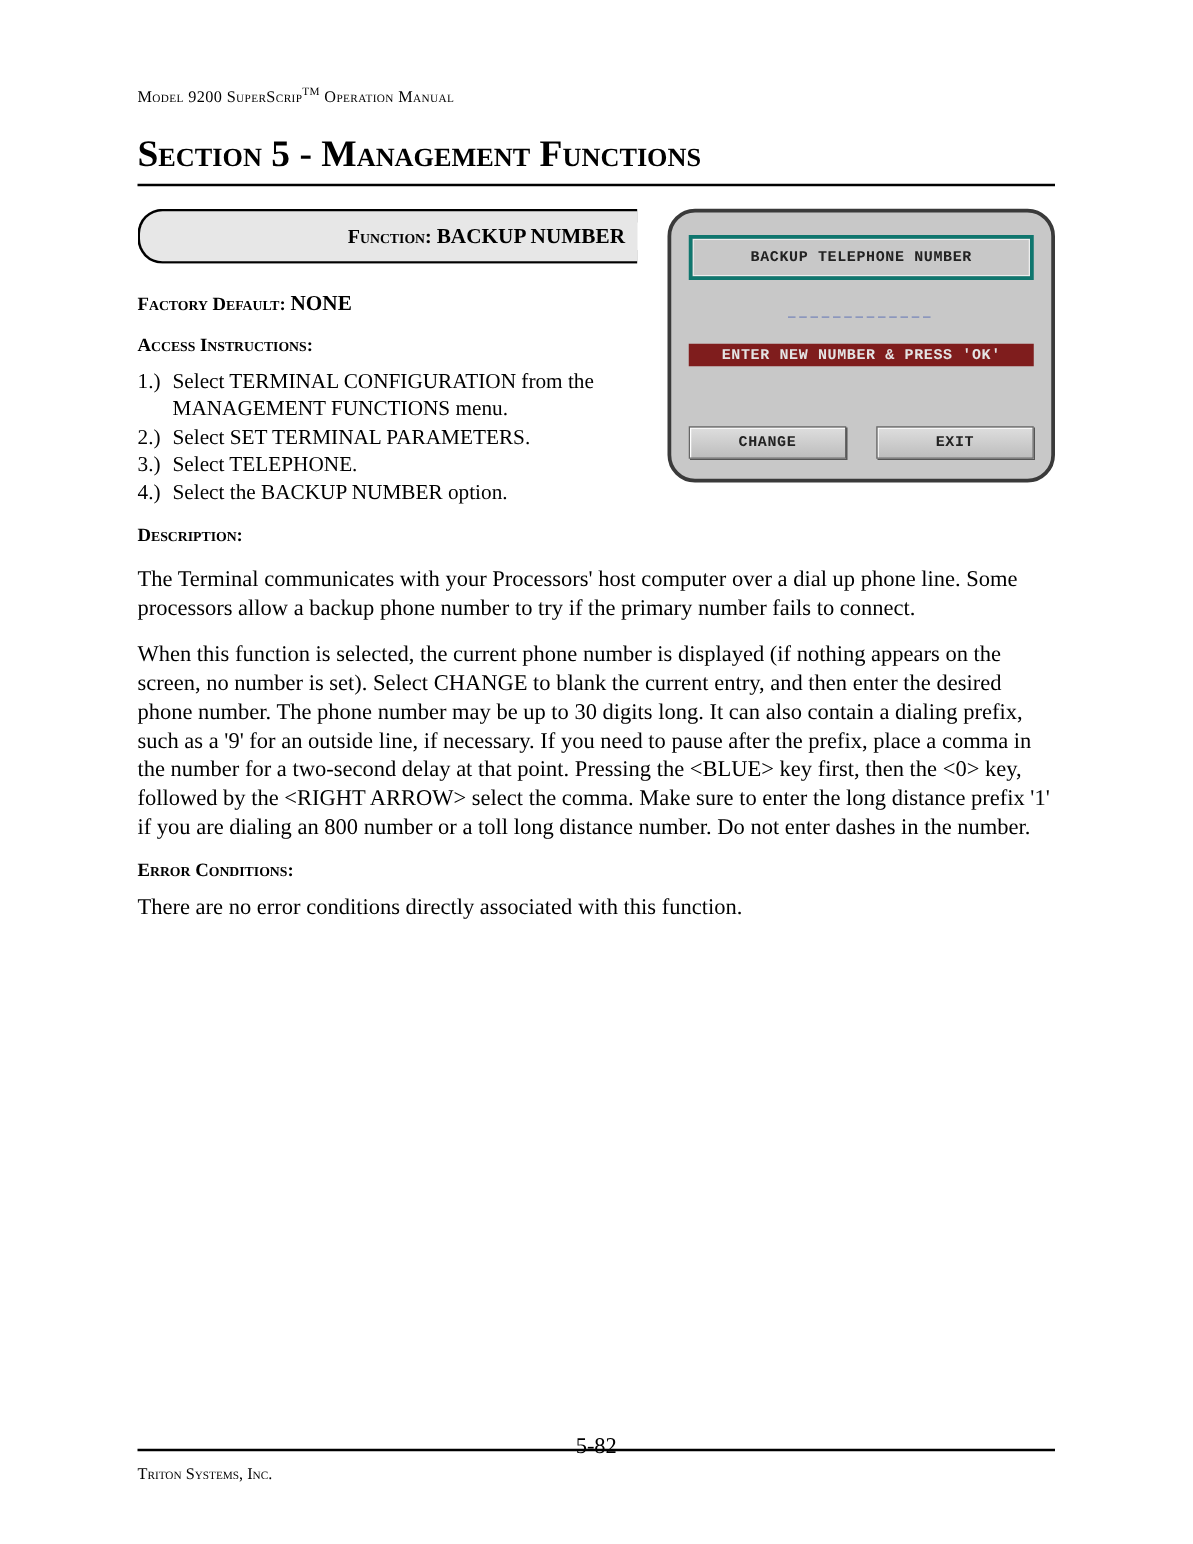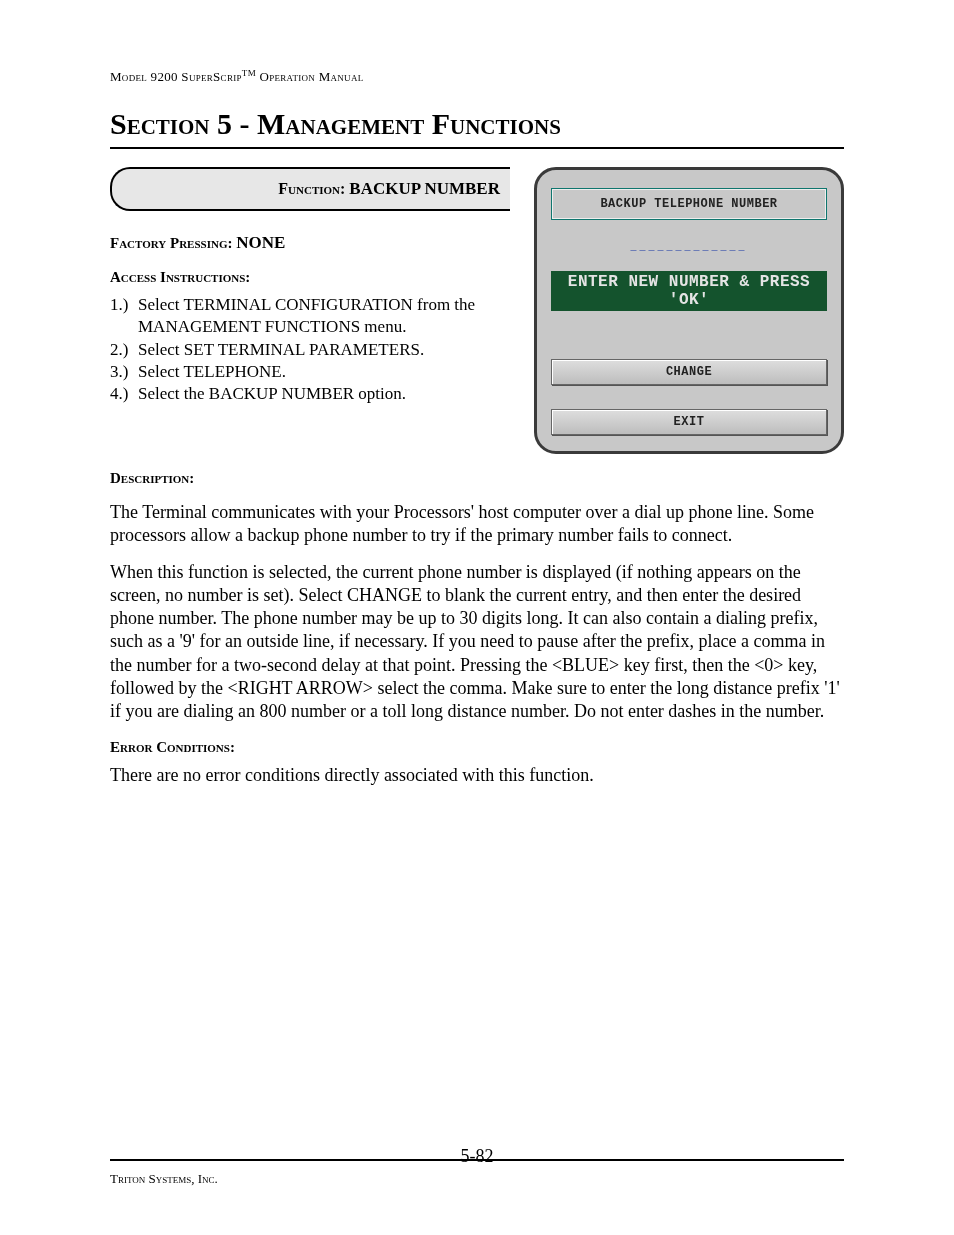--- a/index.html
+++ b/index.html
@@ -105,49 +105,48 @@
     border-radius: 22px;
     background: #c8c8c8;
     padding: 18px 14px 16px 14px;
     box-sizing: border-box;
     font-family: "Courier New", monospace;
     font-weight: bold;
     color: #222;
   }
   .screen-title-box {
     background: #c8c8c8;
-    border: 1px solid #0f766e;
+    border: 3px solid #0f766e;
     box-shadow: inset 0 0 0 1px #eee;
     text-align: center;
     padding: 8px 6px;
     font-size: 12px;
     letter-spacing: 0.5px;
   }
   .screen-input {
     margin: 22px auto 0 auto;
     text-align: center;
     color: #1e3da8;
     font-size: 10px;
     letter-spacing: 3px;
   }
   .screen-hint {
     margin-top: 18px;
-    background: #14532d;
+    background: #7f1d1d;
     color: #e4e4e4;
-    font-size: 16px;
+    font-size: 12px;
     padding: 2px 8px;
     text-align: center;
     letter-spacing: 0.5px;
   }
   .screen-buttons {
     display: flex;
     justify-content: space-around;
     margin-top: 48px;
     gap: 24px;
-    flex-direction: column;
   }
   .screen-btn {
     flex: 1;
     background: linear-gradient(#dedede, #bdbdbd);
     border: 1px solid #666;
     box-shadow: 1px 1px 0 #555, inset 1px 1px 0 #fff;
     text-align: center;
     padding: 5px 0;
     font-size: 12px;
     letter-spacing: 0.5px;
@@ -201,21 +200,21 @@
 
     <div class="left-col">
 
       <div class="fn-banner-wrap">
         <div class="fn-banner">
           <span class="fn-banner-label">Function:  </span><span class="fn-name">BACKUP NUMBER</span>
         </div>
       </div>
 
       <div>
-        <span class="field-label" style="display:inline">Factory Pressing: </span><span class="field-value">NONE</span>
+        <span class="field-label" style="display:inline">Factory Default: </span><span class="field-value">NONE</span>
       </div>
 
       <span class="field-label">Access Instructions:</span>
 
       <div class="steps">
         <div class="step">
           <div class="num">1.)</div>
           <div class="txt">Select TERMINAL CONFIGURATION from the MANAGEMENT FUNCTIONS menu.</div>
         </div>
         <div class="step">

